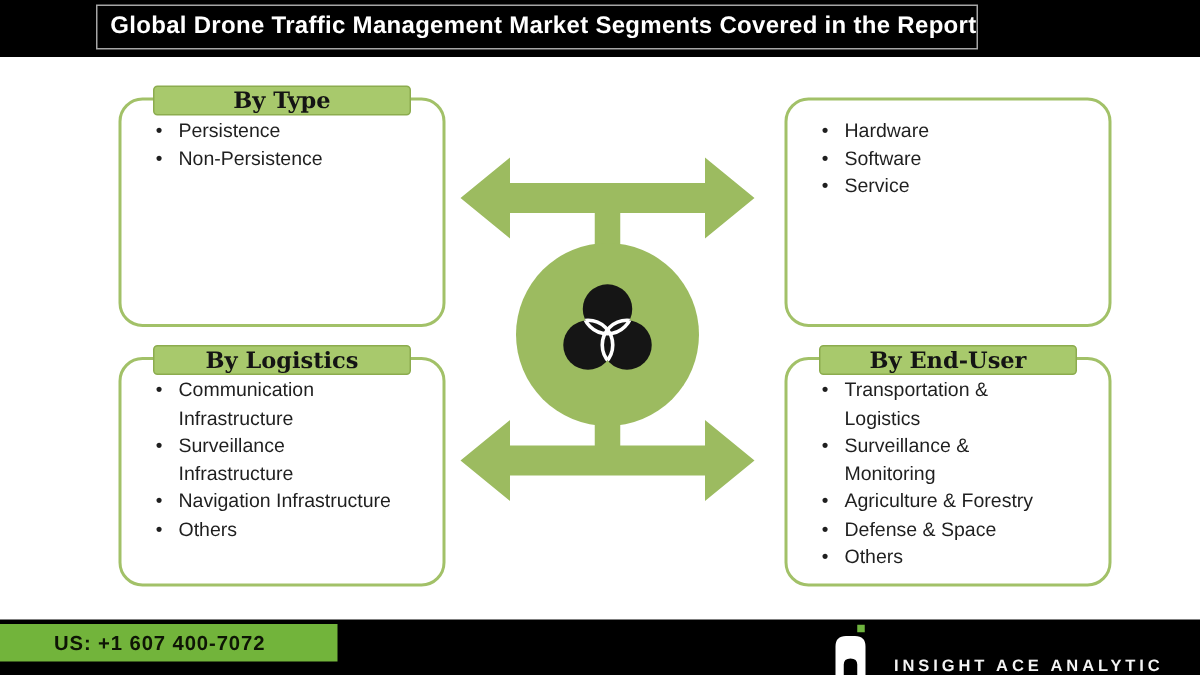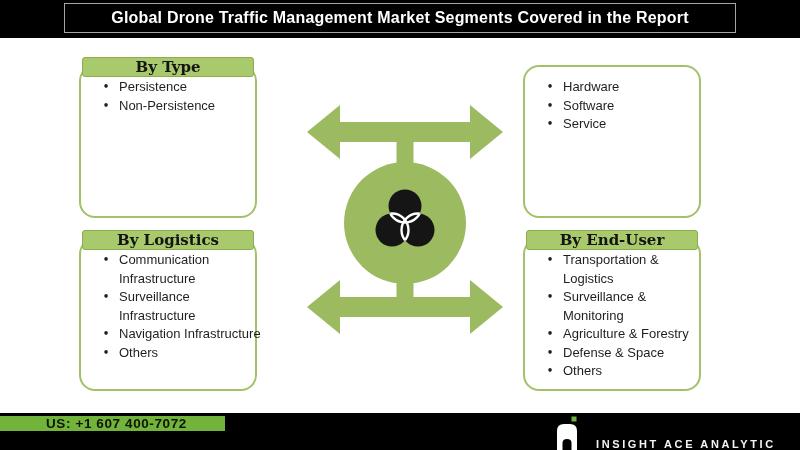--- a/index.html
+++ b/index.html
@@ -2,47 +2,47 @@
 <html><head>
 <meta charset="utf-8">
 <style>
   * { margin:0; padding:0; box-sizing:border-box; }
   html,body { width:800px; height:450px; }
   body { font-family:"Liberation Sans", sans-serif; background:#fff; position:relative; overflow:hidden; }
   .stage { position:absolute; left:0; top:0; width:800px; height:450px; background:#fff; }
 
   
   .title-bar { position:absolute; left:0; top:0; width:800px; height:38px; background:#000; }
-  .title-frame { position:absolute; left:64px; top:3px; width:672px; height:30px;
-                 border:1px solid rgba(255,255,255,0.65); display:flex; align-items:center; justify-content:center; }
+  .title-frame { position:absolute; left:64px; top:3px; width:588px; height:30px;
+                 border:1px solid rgba(255,255,255,0.65); display:flex; align-items:center; justify-content:flex-end; }
   .title-text { color:#fff; font-size:16px; font-weight:bold; letter-spacing:.2px; white-space:nowrap; }
 
   
-  .seg-box { position:absolute; width:178px; height:153px; background:#fff;
+  .seg-box { position:absolute; width:218px; height:153px; background:#fff;
              border:2.5px solid #A2C168; border-radius:16px; }
   .box-tl { left:79px;  top:65px; }
   .box-tr { left:523px; top:65px; }
   .box-bl { left:79px;  top:238px; }
   .box-br { left:523px; top:238px; }
   .seg-header { position:absolute; left:50%; top:-10.5px; transform:translateX(-50%);
                 width:172px; height:20px; background:#A8C96C; border:1px solid #8CAC4E; border-radius:3px;
                 display:flex; align-items:center; justify-content:center; }
   .seg-header span { font-family:"DejaVu Serif", serif; font-weight:bold; font-size:15px; color:#141414; white-space:nowrap; }
   .seg-list { list-style:none; margin-top:11px; padding-left:12px; }
   .seg-list li { display:flex; line-height:18.5px; }
   .bullet { flex:0 0 26px; text-align:center; font-family:"DejaVu Serif", serif; font-size:12px; color:#1f1f1f; }
   .item-text { font-family:Liberation Sans, sans-serif; font-size:13px; color:#1f1f1f; white-space:pre; }
 
   
   .hub-svg { position:absolute; left:295px; top:92px; }
 
   
   .footer-bar { position:absolute; left:0; top:413px; width:800px; height:37px; background:#000; }
-  .phone-box { position:absolute; left:0; top:3px; width:225px; height:15px; background:#72B43B;
-               display:flex; align-items:center; padding-left:46px; }
+  .phone-box { position:absolute; left:0; top:3px; width:225px; height:25px; background:#72B43B;
+               display:flex; align-items:center; padding-left:36px; }
   .phone-text { font-size:13.5px; font-weight:bold; letter-spacing:.6px; color:#0e1505; white-space:nowrap; }
   .brand { position:absolute; left:556px; top:0; height:37px; display:flex; align-items:flex-end; }
   .brand-icon { margin-top:-1px; }
   .brand-name { margin-left:16px; color:#f4f4f4; font-size:11px; font-weight:bold; letter-spacing:2.6px; white-space:nowrap; }
 </style>
 </head>
 <body>
 
 <div class="stage">
 

